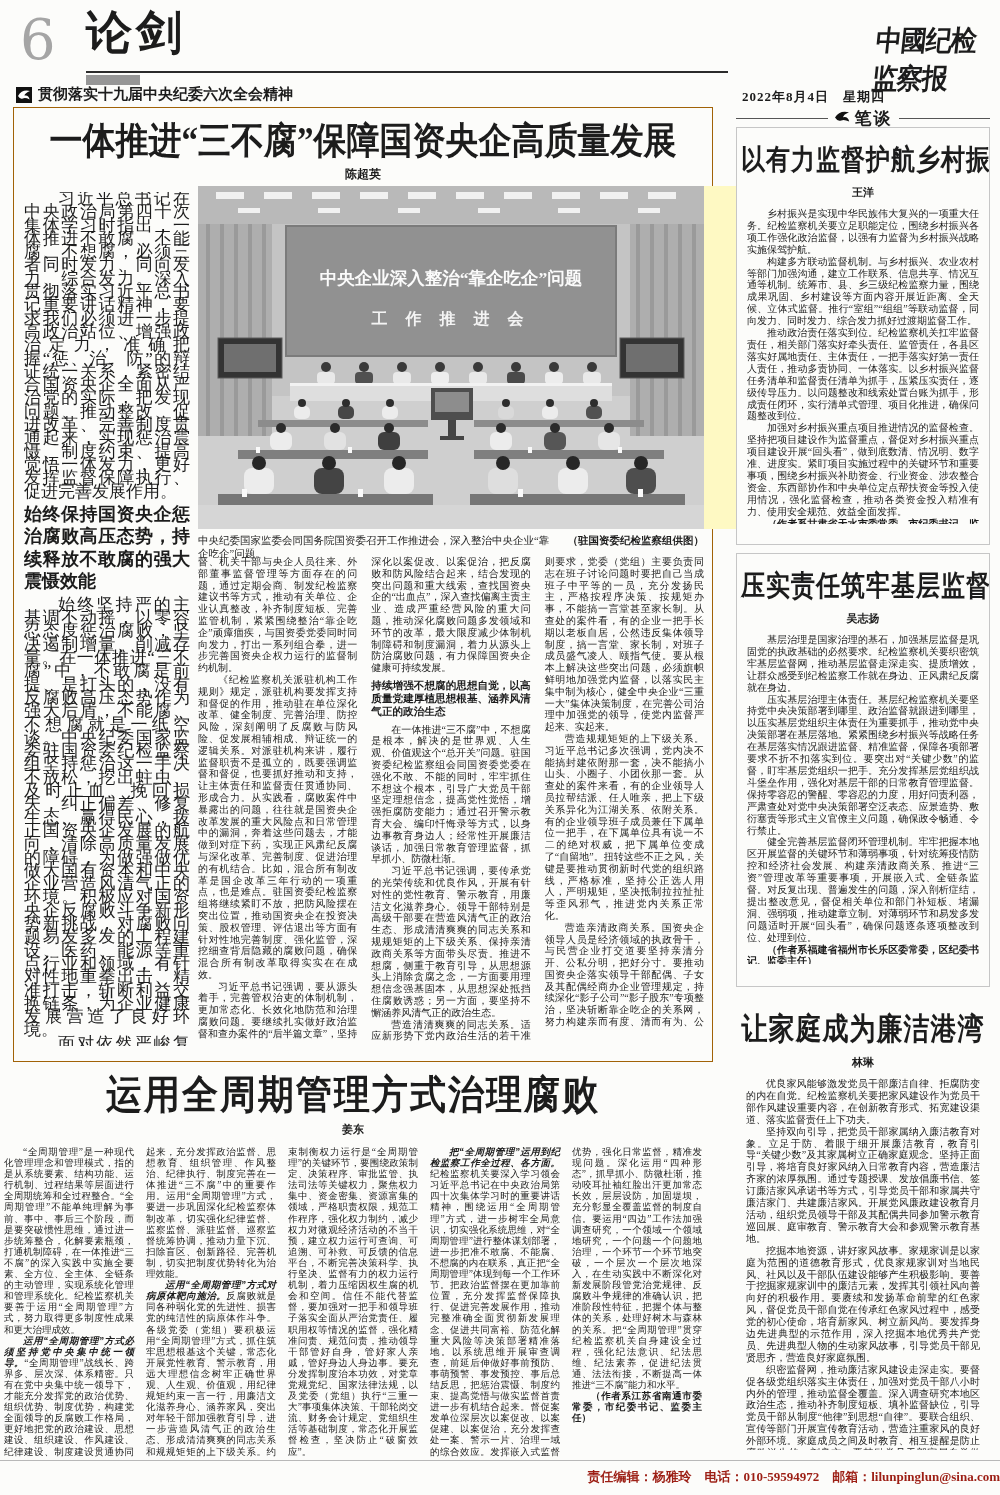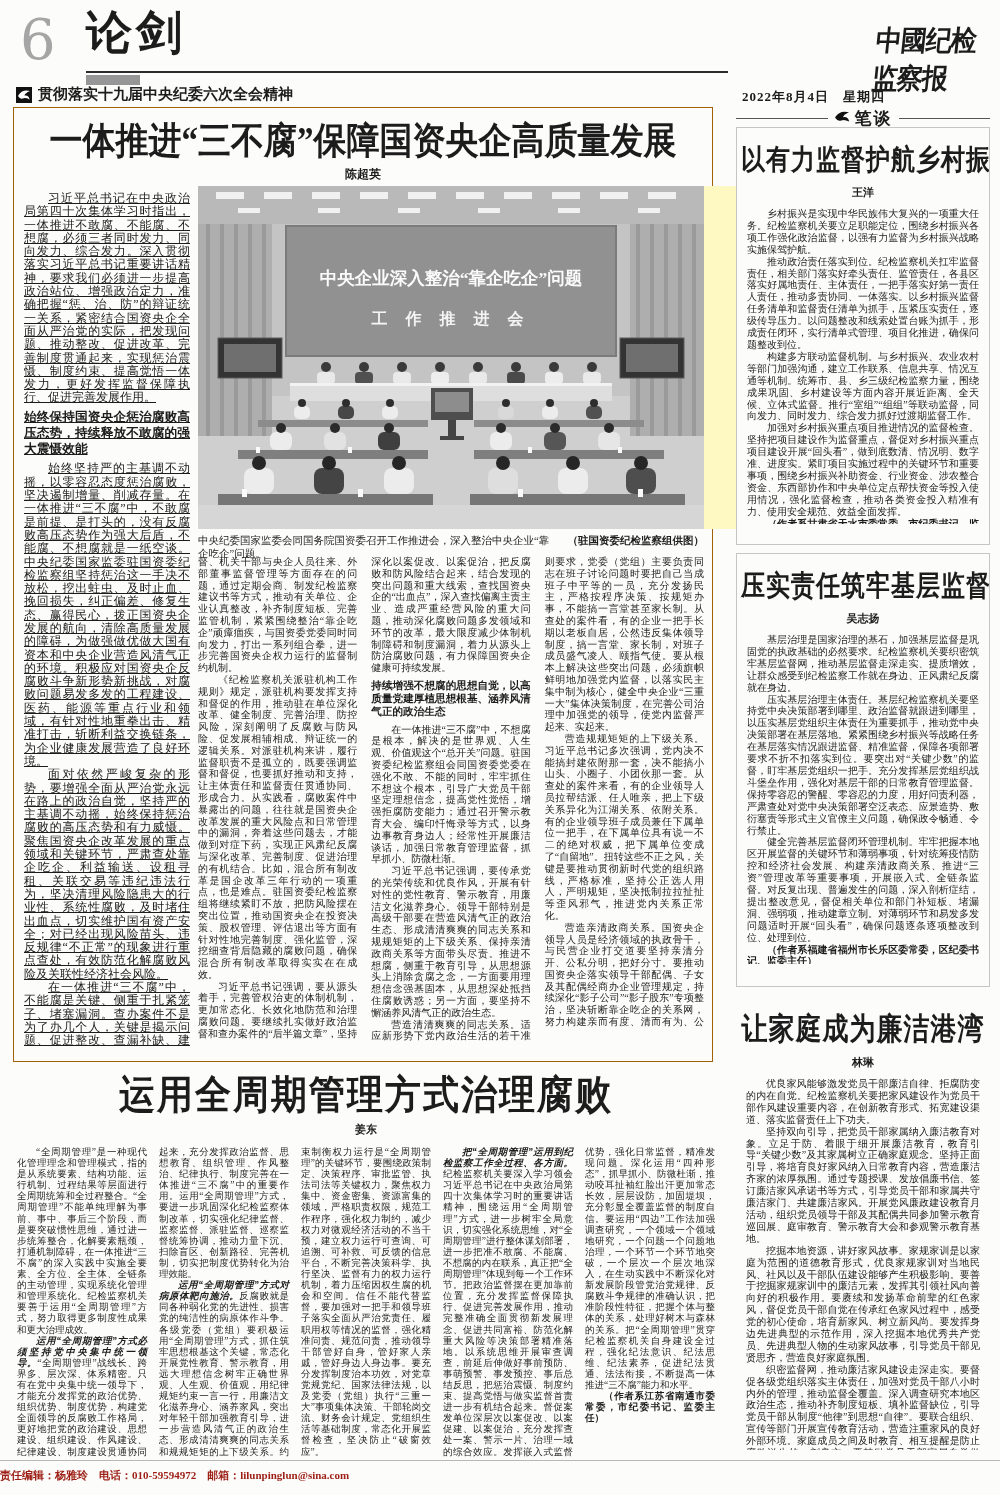--- a/index.html
+++ b/index.html
@@ -15,21 +15,21 @@
             transform:skewX(-6deg) scaleY(1.08);transform-origin:left top;}
   
   .kicker{position:absolute;left:16px;top:85px;display:flex;align-items:center;gap:6px;font-size:15px;font-weight:700;}
   .kicker svg{display:block;}
   
   .redbox{position:absolute;left:13px;top:107px;width:700px;height:955px;border:1px solid #a16207;box-sizing:border-box;background:#fcfcfa;}
   .main-headline{position:absolute;left:0;top:8px;width:100%;text-align:center;font-size:33px;font-weight:900;
                  letter-spacing:0px;transform:scaleY(1.12);transform-origin:center top;white-space:nowrap;}
   .main-author{position:absolute;left:0;top:58px;width:100%;text-align:center;font-size:12px;font-weight:700;}
   .leftcol{position:absolute;left:10px;top:84px;width:166px;height:854px;overflow:hidden;
-           font-size:12px;line-height:13.3px;text-align:justify;text-decoration:underline;}
+           font-size:17px;line-height:13.3px;text-align:justify;}
   .leftcol p,.cols3 p,.sb-body p,.bt-body p{margin:0;text-indent:2em;}
   .sub{font-weight:700;text-indent:0 !important;margin:5px 0 !important;font-size:1.06em;line-height:1.25;}
   .attr{font-weight:700;}
   .noindent{text-indent:0 !important;}
   .lead{font-weight:700;font-style:italic;}
   .photo-area{position:absolute;left:184px;top:78px;width:506px;}
   .photo-frame{width:606px;height:343px;background:#fef9c3;overflow:hidden;}
   .photo-caption{display:flex;justify-content:space-between;gap:8px;margin-top:5px;font-size:10.5px;line-height:13px;}
   .photo-caption .credit{font-weight:700;white-space:nowrap;}
   .cols3{position:absolute;left:184px;top:448px;width:506px;height:490px;overflow:hidden;
@@ -45,29 +45,29 @@
   .sb-a3{position:absolute;left:0;top:888px;width:100%;height:460px;overflow:hidden;}
   .sb-headline{text-align:center;font-weight:900;font-size:24px;letter-spacing:1px;margin:16px 4px 0;
                transform:scaleY(1.18);transform-origin:center center;white-space:nowrap;}
   .sb-a3 .sb-headline{font-size:26px;}
   .sb-author{text-align:center;font-size:11px;font-weight:700;margin-top:9px;}
   .sb-body{margin:8px 10px 0;font-size:10px;line-height:11.9px;text-align:justify;overflow:hidden;}
   .sb-box.a1 .sb-body{height:316px;}
   .sb-box.a2 .sb-body{height:330px;}
   .sb-a3 .sb-body{height:372px;}
   
-  .bottom-art{position:absolute;left:17px;top:1068px;width:698px;height:392px;}
+  .bottom-art{position:absolute;left:4px;top:1068px;width:698px;height:392px;}
   .bt-headline{text-align:center;font-size:36px;font-weight:900;letter-spacing:2px;transform:scaleY(1.1);
                transform-origin:center top;white-space:nowrap;}
   .bt-author{text-align:center;font-size:11px;font-weight:700;margin-top:5px;}
   .bt-body{margin-top:10px;height:316px;overflow:hidden;column-count:5;column-gap:12px;
            font-size:9.5px;line-height:11.1px;text-align:justify;}
   
   .footer-rule{position:absolute;left:0;top:1460px;width:1000px;height:1px;background:#b8b8b8;}
-  .footer{position:absolute;left:0;top:1468px;width:100%;text-align:left;font-size:11px;font-weight:700;color:#9c1e14;}
+  .footer{position:absolute;left:0;top:1468px;width:100%;text-align:right;font-size:13px;font-weight:700;color:#9c1e14;}
 </style>
 </head>
 <body>
 
 <div class="page">
 
   <div class="pagenum">6</div>
   <div class="section-title">论剑</div>
   <div class="header-rule"></div>
   <div class="header-block"></div>
@@ -259,22 +259,22 @@
         <span>笔谈</span>
       </span>
       <span class="line"></span>
     </div>
 
     <div class="sb-box a1">
       <div class="sb-headline">以有力监督护航乡村振兴</div>
       <div class="sb-author">王洋</div>
       <div class="sb-body">
           <p>乡村振兴是实现中华民族伟大复兴的一项重大任务。纪检监察机关要立足职能定位，围绕乡村振兴各项工作强化政治监督，以强有力监督为乡村振兴战略实施保驾护航。</p>
+          <p>构建多方联动监督机制。与乡村振兴、农业农村等部门加强沟通，建立工作联系、信息共享、情况互通等机制。统筹市、县、乡三级纪检监察力量，围绕成果巩固、乡村建设等方面内容开展近距离、全天候、立体式监督。推行“室组”“组组”等联动监督，同向发力、同时发力、综合发力抓好过渡期监督工作。</p>
           <p>推动政治责任落实到位。纪检监察机关扛牢监督责任，相关部门落实好牵头责任、监管责任，各县区落实好属地责任、主体责任，一把手落实好第一责任人责任，推动多责协同、一体落实。以乡村振兴监督任务清单和监督责任清单为抓手，压紧压实责任，逐级传导压力。以问题整改和线索处置台账为抓手，形成责任闭环，实行清单式管理、项目化推进，确保问题整改到位。</p>
-          <p>构建多方联动监督机制。与乡村振兴、农业农村等部门加强沟通，建立工作联系、信息共享、情况互通等机制。统筹市、县、乡三级纪检监察力量，围绕成果巩固、乡村建设等方面内容开展近距离、全天候、立体式监督。推行“室组”“组组”等联动监督，同向发力、同时发力、综合发力抓好过渡期监督工作。</p>
           <p>加强对乡村振兴重点项目推进情况的监督检查。坚持把项目建设作为监督重点，督促对乡村振兴重点项目建设开展“回头看”，做到底数清、情况明、数字准、进度实。紧盯项目实施过程中的关键环节和重要事项，围绕乡村振兴补助资金、行业资金、涉农整合资金、东西部协作和中央单位定点帮扶资金等投入使用情况，强化监督检查，推动各类资金投入精准有力、使用安全规范、效益全面发挥。</p>
           <p class="attr">（作者系甘肃省天水市委常委，市纪委书记、监委代理主任）</p>
         </div>
     </div>
 
     <div class="sb-box a2">
       <div class="sb-headline">压实责任筑牢基层监督网</div>
       <div class="sb-author">吴志扬</div>
       <div class="sb-body">
           <p>基层治理是国家治理的基石，加强基层监督是巩固党的执政基础的必然要求。纪检监察机关要织密筑牢基层监督网，推动基层监督走深走实、提质增效，让群众感受到纪检监察工作就在身边、正风肃纪反腐就在身边。</p>

